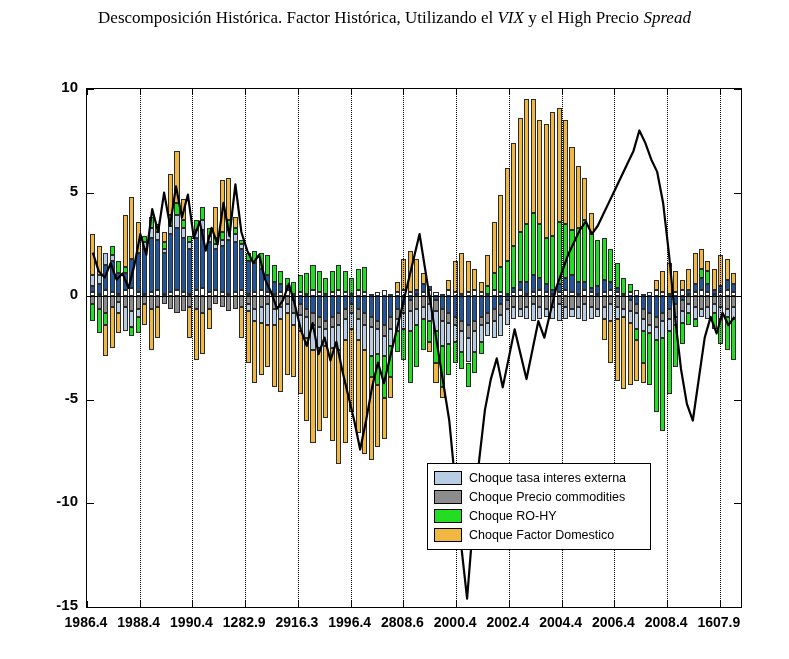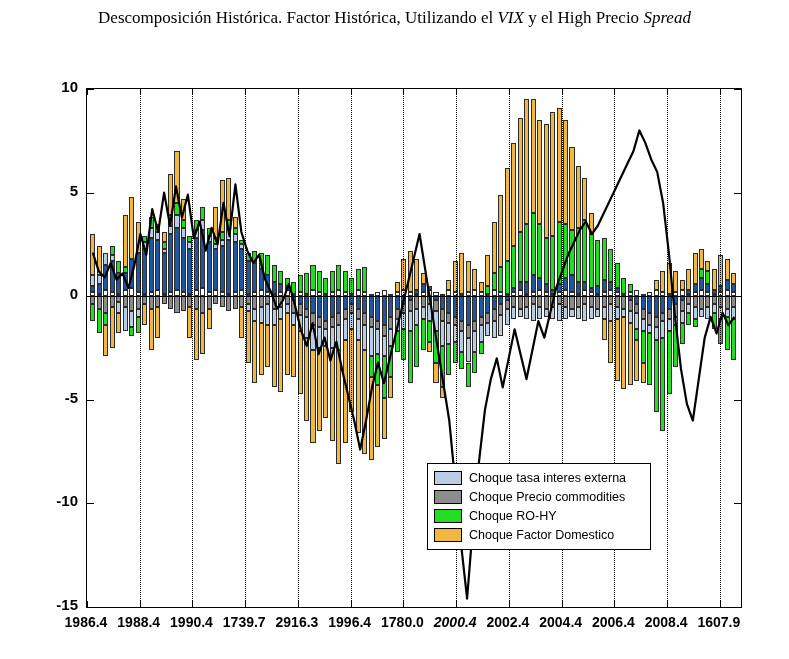--- a/index.html
+++ b/index.html
@@ -191,25 +191,25 @@
         <div class="ylabel" style="top: 404.4px;">-10</div>
         <div class="ylabel" style="top: 300.8px;">-5</div>
         <div class="ylabel" style="top: 197.2px;">0</div>
         <div class="ylabel" style="top: 93.6px;">5</div>
         <div class="ylabel" style="top: -10px;">10</div>
       </div>
     <div class="xlab-holder" id="xlabs">
         <div class="xlabel" style="left: 86px; top: 2px;">1986.4</div>
         <div class="xlabel" style="left: 138.742px; top: 2px;">1988.4</div>
         <div class="xlabel" style="left: 191.484px; top: 2px;">1990.4</div>
-        <div class="xlabel" style="left: 244.226px; top: 2px;">1739.7</div>
+        <div class="xlabel" style="left: 244.226px; top: 2px;">1282.9</div>
         <div class="xlabel" style="left: 296.968px; top: 2px;">2916.3</div>
         <div class="xlabel" style="left: 349.71px; top: 2px;">1996.4</div>
-        <div class="xlabel" style="left: 402.452px; top: 2px;">1780.0</div>
-        <div class="xlabel" style="left: 455.194px; top: 2px; font-style: italic;">2000.4</div>
+        <div class="xlabel" style="left: 402.452px; top: 2px;">2808.6</div>
+        <div class="xlabel" style="left: 455.194px; top: 2px;">2000.4</div>
         <div class="xlabel" style="left: 507.935px; top: 2px;">2002.4</div>
         <div class="xlabel" style="left: 560.677px; top: 2px;">2004.4</div>
         <div class="xlabel" style="left: 613.419px; top: 2px;">2006.4</div>
         <div class="xlabel" style="left: 666.161px; top: 2px;">2008.4</div>
         <div class="xlabel" style="left: 718.903px; top: 2px;">1607.9</div>
       </div>
 
     <div id="axes">
       <div id="bars-layer">
           <div class="bar" style="left: 3.30238px; width: 5.05069px; height: 4.144px; background: rgb(255, 255, 255); border: 0.5px solid rgb(43, 43, 43); top: 203.056px;"></div>

